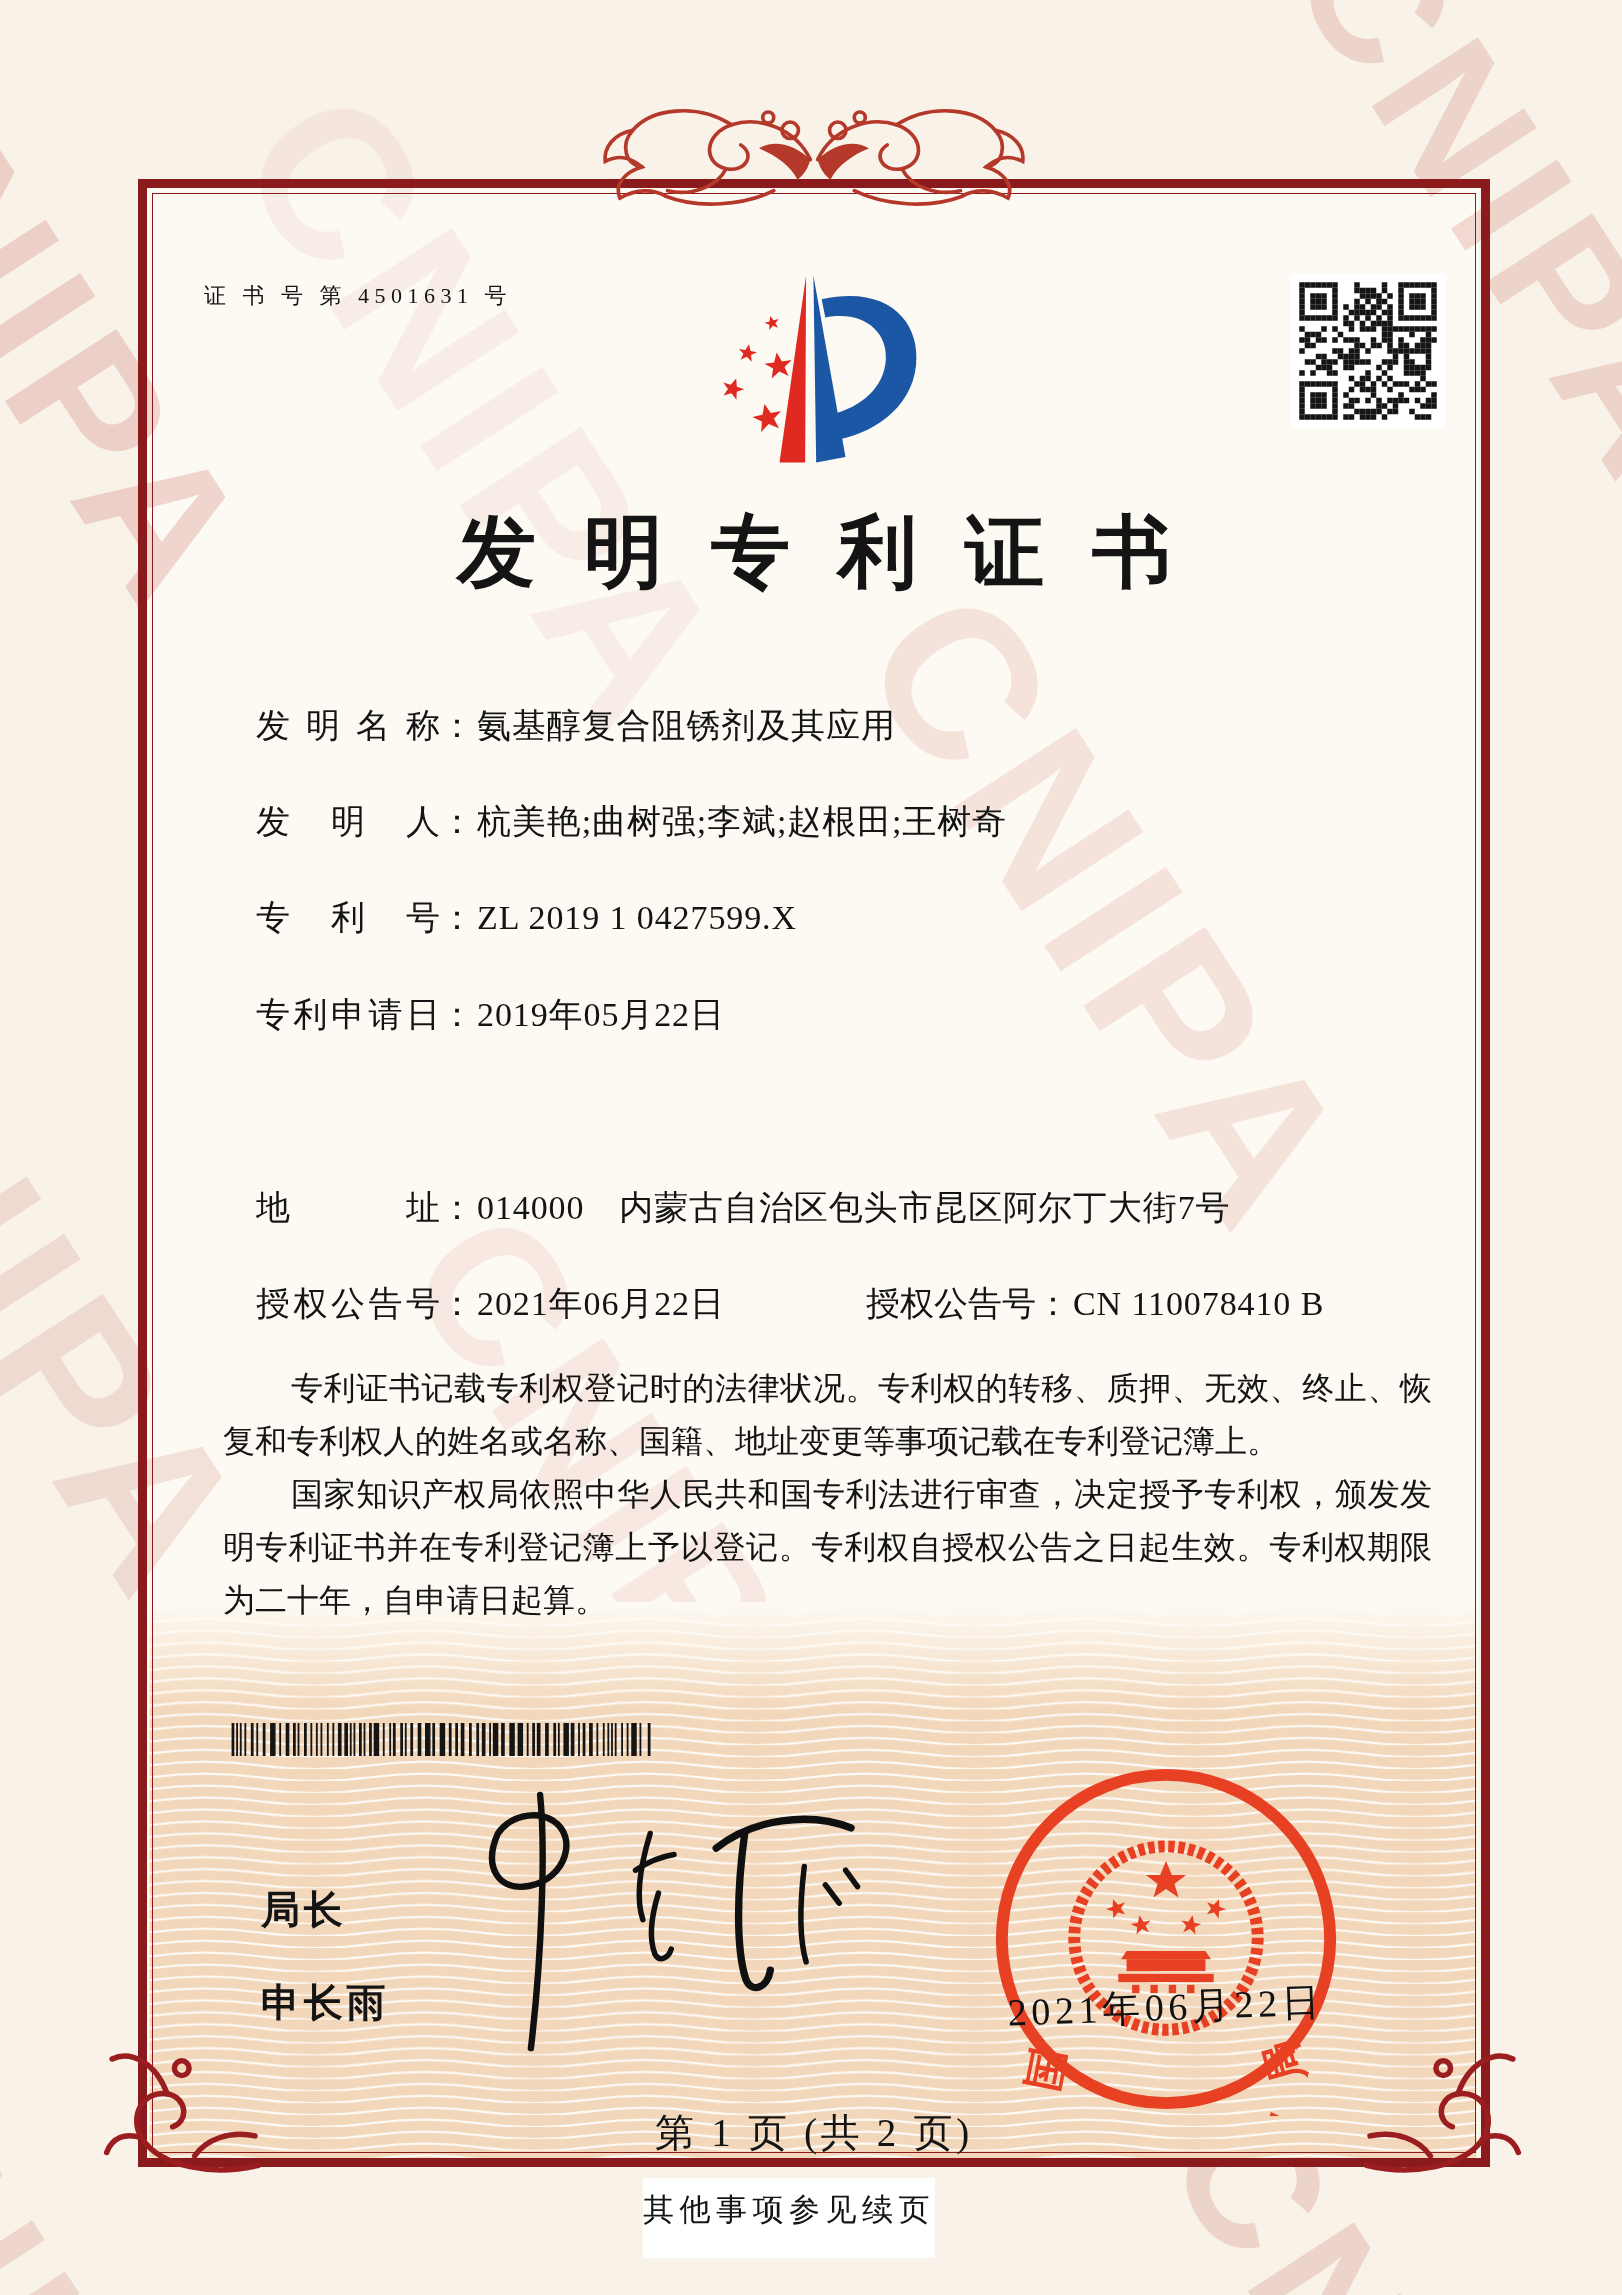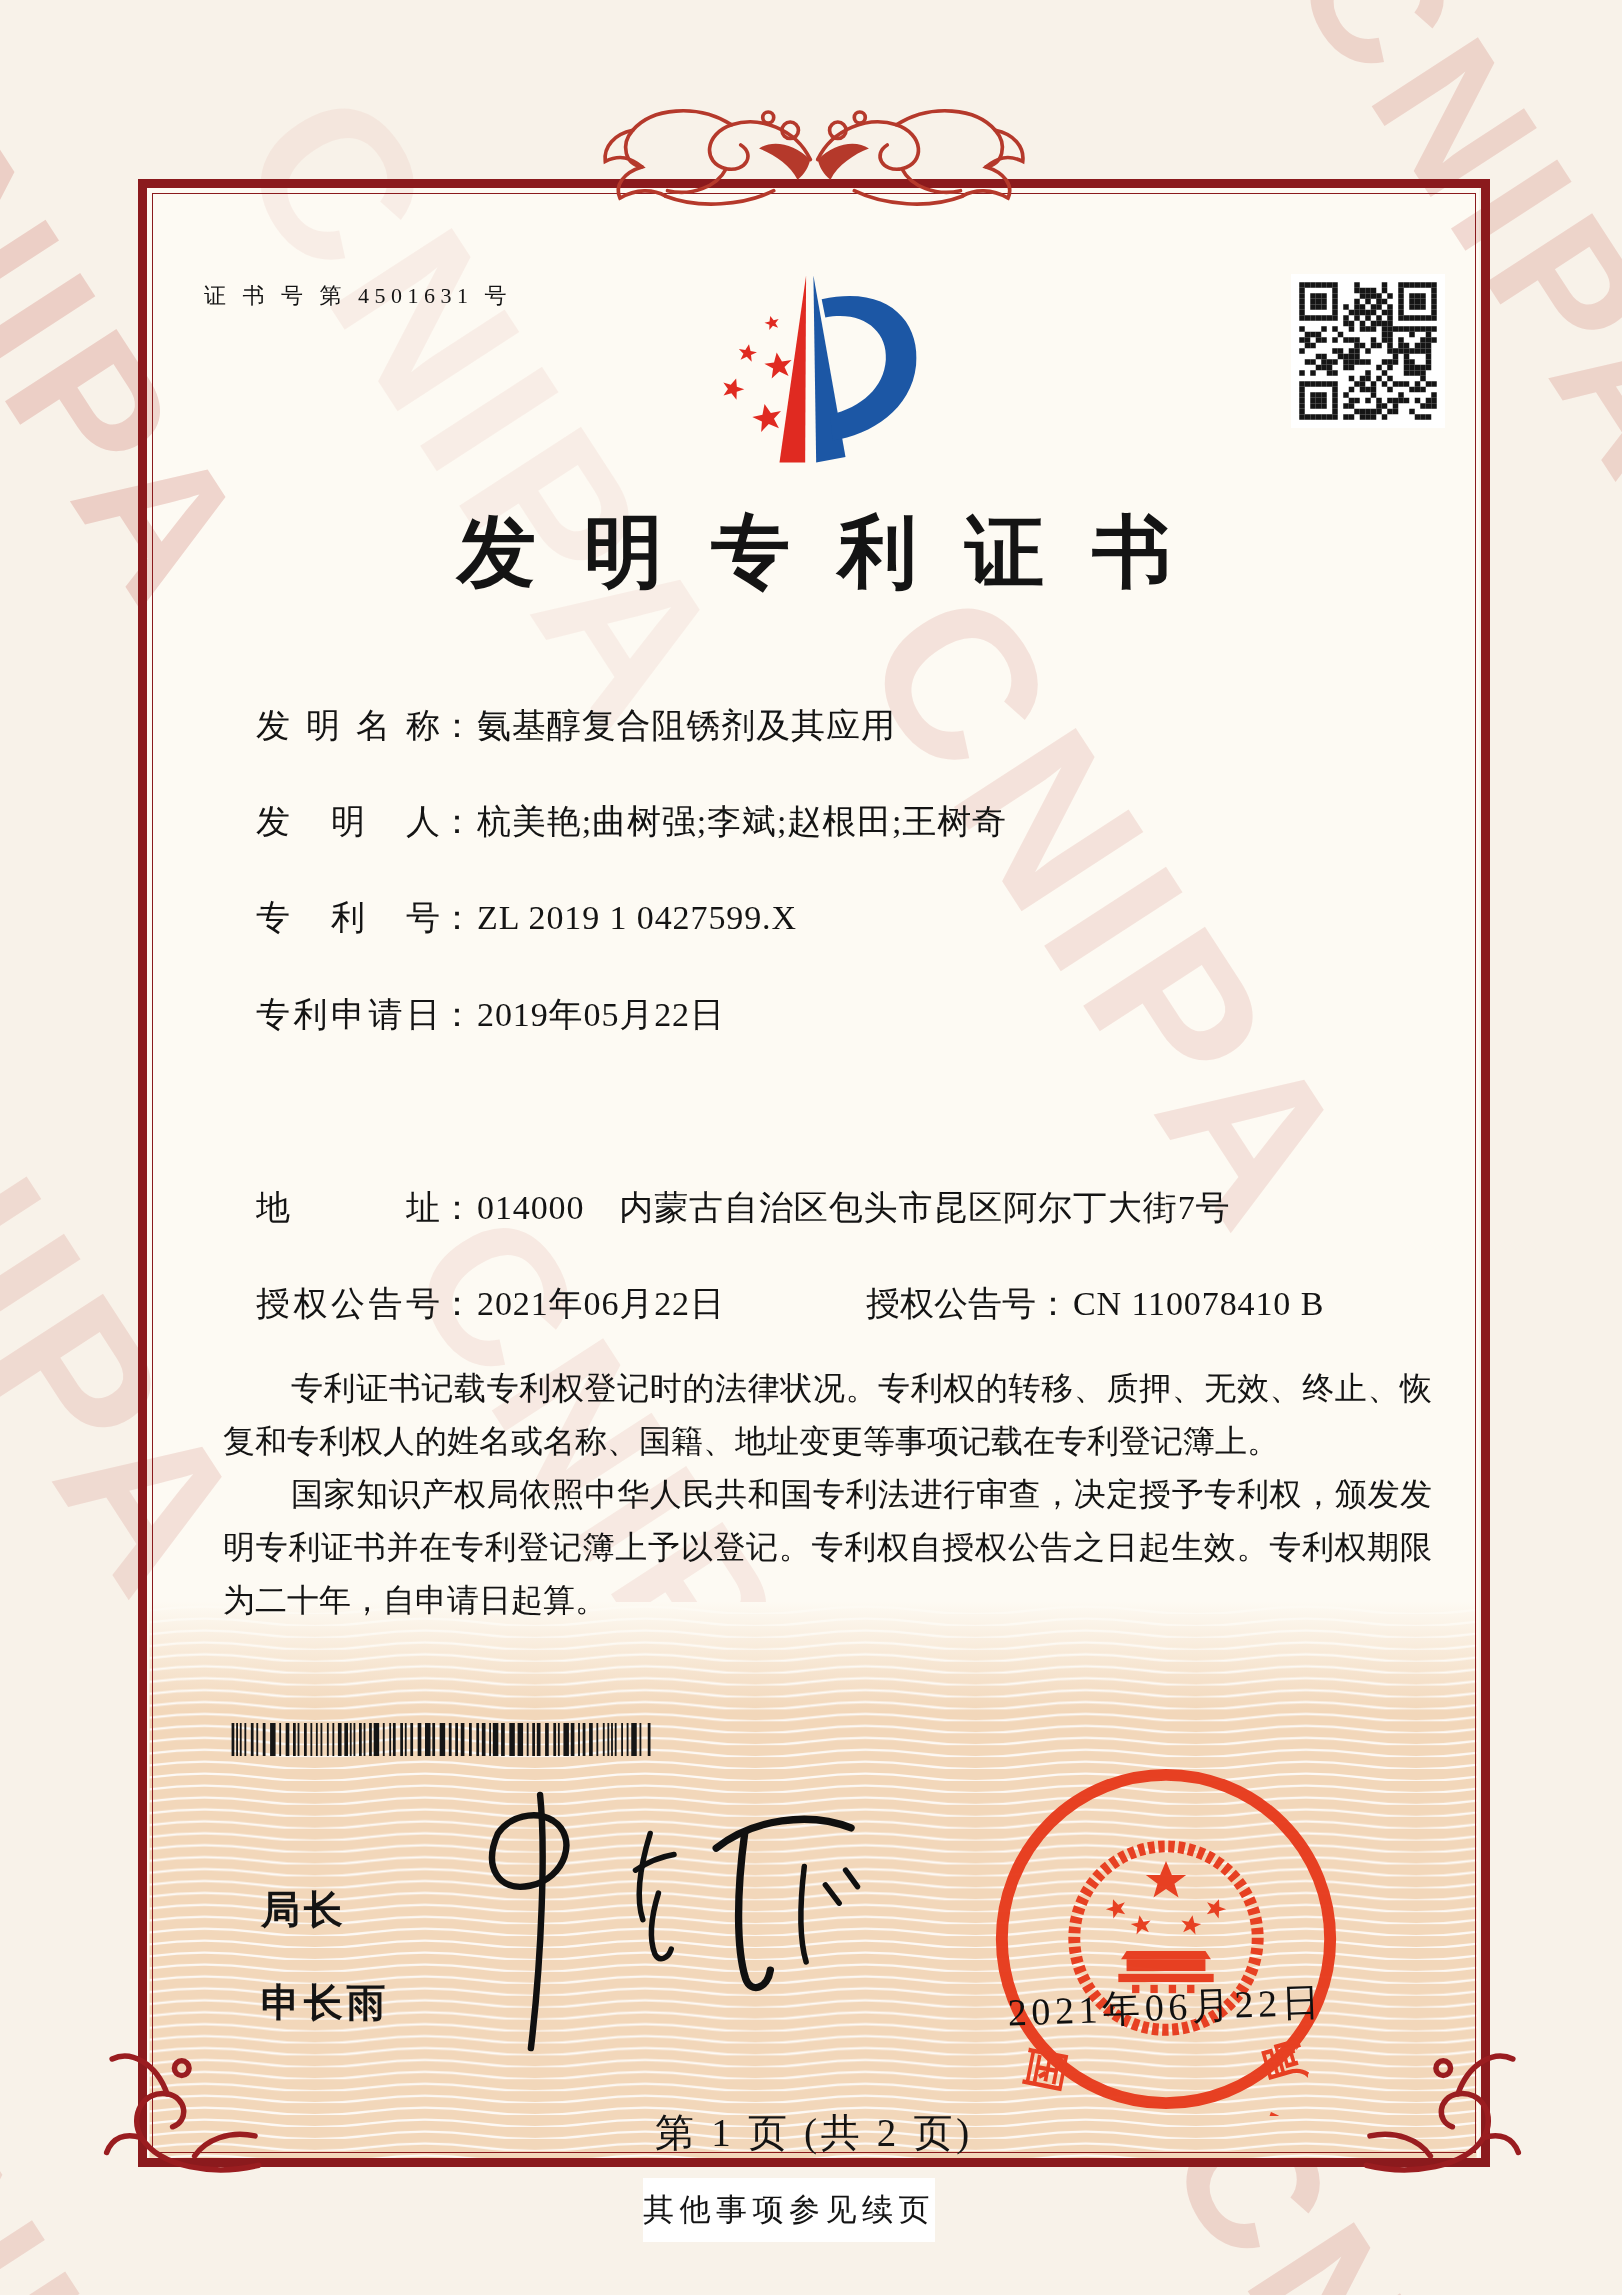--- a/index.html
+++ b/index.html
@@ -41,21 +41,21 @@
   .officer.t1{left:261px;top:1883px;}
   .officer.t2{left:261px;top:1976px;}
   
   .sig{left:441px;top:1782px;}
   
   .seal{left:989px;top:1762px;opacity:.96;}
   .seal-date{left:976px;top:1982px;width:380px;text-align:center;font-size:38px;
              letter-spacing:4.6px;color:#101010;transform:rotate(-2deg);white-space:nowrap;}
   
   .pageinfo{left:138px;top:2106px;width:1352px;text-align:center;font-size:39px;letter-spacing:3.7px;}
-  .footer-note{left:643px;top:2178px;width:292px;height:64px;line-height:64px;background:#ffffff;
+  .footer-note{left:643px;top:2178px;width:292px;height:80px;line-height:64px;background:#ffffff;
                text-align:center;font-size:31px;letter-spacing:5.5px;}
   
   .qr{left:1291px;top:274px;width:154px;height:154px;background:#ffffff;}
 </style>
 </head>
 <body>
 
 <div class="page">
 
   <div class="abs inner-bg"></div>

